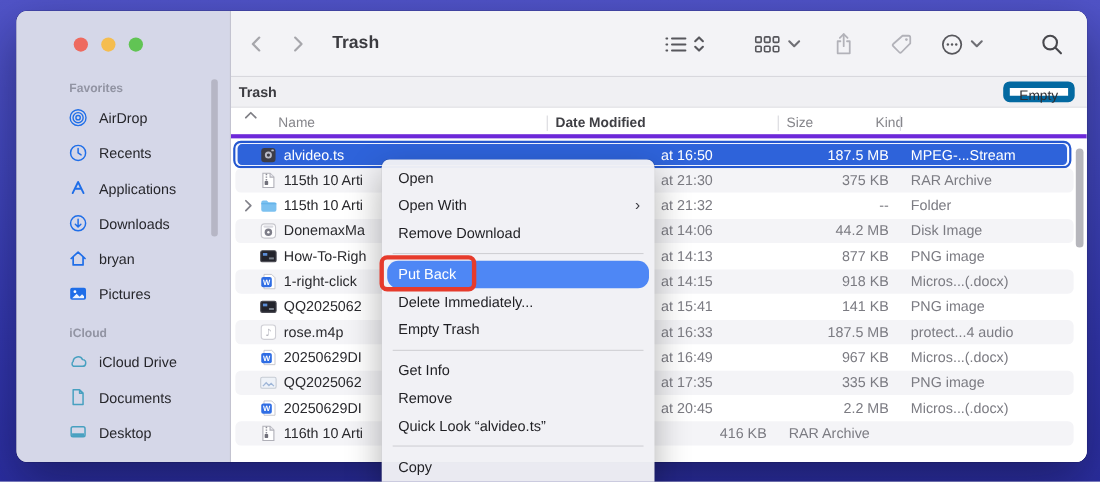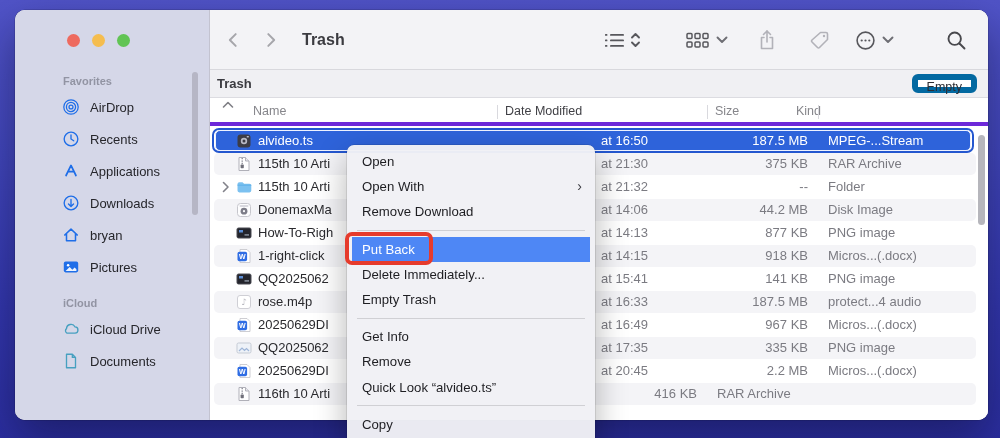--- a/index.html
+++ b/index.html
@@ -39,21 +39,21 @@
   .tb-search { left:736px; color:#48484d; }
 
   .pathbar { position:relative; height:28px; flex:0 0 28px; background:#f0f0f3; border-bottom:1px solid #dcdce1;
     display:flex; align-items:center; }
   .path-title { margin-left:7px; font-size:13px; font-weight:bold; color:#3b3b40; }
   .empty-btn { position:absolute; right:11px; top:4px; height:19px; padding:0 9px; background:#fff;
     border:6px solid #0369a1; border-radius:6px; font-size:12.5px; color:#2e2e33; font-family:inherit; }
 
   .colhead { position:relative; height:28px; flex:0 0 28px; background:#fff; border-bottom:4px solid #6d28d9; font-size:12.5px;padding-left:12px; }
   .col-label { position:absolute; top:6px; color:#86868b; }
-  .col-name { left:43px; } .col-date { left:295px; font-weight:normal; color:#3f3f44; }
+  .col-name { left:43px; } .col-date { left:295px; font-weight:bold; color:#3f3f44; }
   .col-sortchev { left:471px; top:9px; color:#7f7f85; }
   .col-size { left:505px; } .col-kind { left:586px; }
   .col-div { position:absolute; top:7px; width:1px; height:14px; background:#d9d9de; }
   .cd1{ left:287px; } .cd2{ left:497px; } .cd3{ left:608px; }
 
   
   .listing { position:relative; flex:1; background:#fff; padding-top:3px; }
   .row { position:relative; display:grid; grid-template-columns:287px 210px 111px 1fr; height:23px; align-items:center; font-size:13px; }
   .row .stripe { position:absolute; top:.5px; bottom:.5px; left:4px; right:12px; background:#f4f4f7; border-radius:5px; }
   .cell-name { position:relative; z-index:2; display:flex; align-items:center; padding-left:12px; color:#2a2a2e; overflow:hidden; white-space:nowrap; }
@@ -66,21 +66,21 @@
   .sel-ring { position:absolute; top:-1px; bottom:-1px; left:2px; right:14px; border:2px solid #2457cf; border-radius:7px; z-index:0; }
   .sel-fill { position:absolute; top:1px; bottom:1px; left:5px; right:17px; background:#2e63da; border:1.5px solid #eef2ff; border-radius:5px; z-index:1; }
   .list-scroll { position:absolute; right:3px; top:9px; width:7px; height:90px; border-radius:3.5px; background:#b6b6bc; z-index:5; }
 
   
   .menu { position:absolute; left:347px; top:145px; width:248px; height:300px; z-index:50;
     background:rgba(241,241,245,.97); border-radius:7px; padding-top:4px;
     box-shadow:0 12px 32px rgba(0,0,0,.3), 0 0 0 .5px rgba(0,0,0,.18); }
   .mi { position:relative; height:25.2px; line-height:25.2px; padding-left:15px; font-size:13.2px; color:#1e1e22; white-space:nowrap; }
   .mi .subarrow { position:absolute; right:13px; top:0; font-size:14px; color:#3c3c42; }
-  .mi.hl { margin:0 5px; padding-left:10px; border-radius:0; background:#4e87f5; color:#fff; }
+  .mi.hl { margin:0 5px; padding-left:10px; border-radius:10px; background:#4e87f5; color:#fff; }
   .msep { height:1px; margin:5.5px 10px; background:rgba(60,60,67,.18); }
 
   
   .red-annot { position:absolute; left:345px; top:232px; width:88px; height:33px;
     border:4px solid #e63b2c; border-radius:7px; z-index:60; }
 </style>
 </head>
 <body>
 
 <div class="desktop">
@@ -159,20 +159,29 @@
             </span>
             <span>iCloud Drive</span>
           </div>
           <div class="sb-item icloud">
             <span class="sb-ico">
               <svg width="18" height="18" viewBox="0 0 20 20">
                 <path d="M5 2.5 h6.5 L15 6 v11.5 H5 z M11.5 2.5 V6 H15" fill="none" stroke="currentColor" stroke-width="1.5" stroke-linejoin="round"></path>
               </svg>
             </span>
             <span>Documents</span>
+          </div>
+          <div class="sb-item icloud">
+            <span class="sb-ico">
+              <svg width="18" height="18" viewBox="0 0 20 20">
+                <rect x="3" y="4.5" width="14" height="10" rx="1.8" fill="none" stroke="currentColor" stroke-width="1.5"></rect>
+                <rect x="3.9" y="11" width="12.2" height="2.7" fill="currentColor"></rect>
+              </svg>
+            </span>
+            <span>Desktop</span>
           </div>
         </div>
       <div class="sb-scroll"></div>
     </aside>
 
     <div class="main">
       <div class="toolbar">
         <span class="tb nav-back">
             <svg width="18" height="22" viewBox="0 0 20 22">
               <path d="M13 4.5 L6.5 11 L13 17.5" fill="none" stroke="currentColor" stroke-width="2.2" stroke-linecap="round" stroke-linejoin="round"></path>

